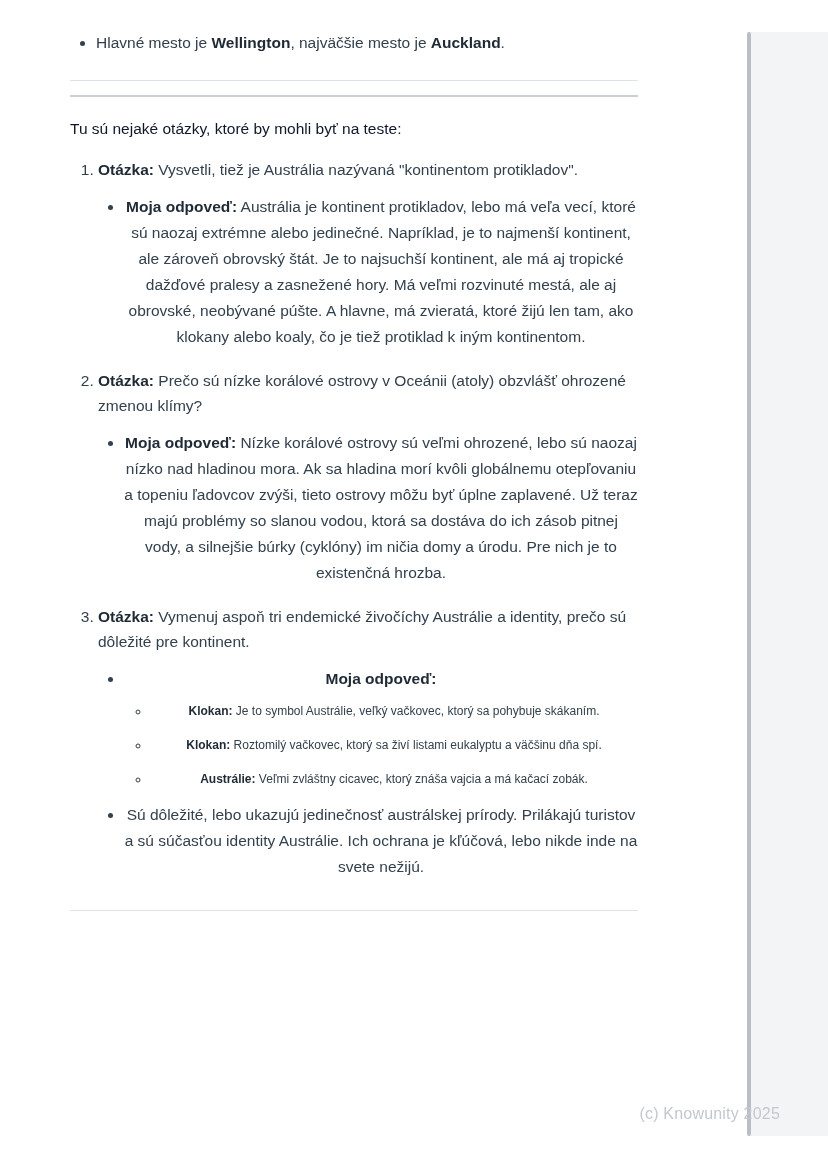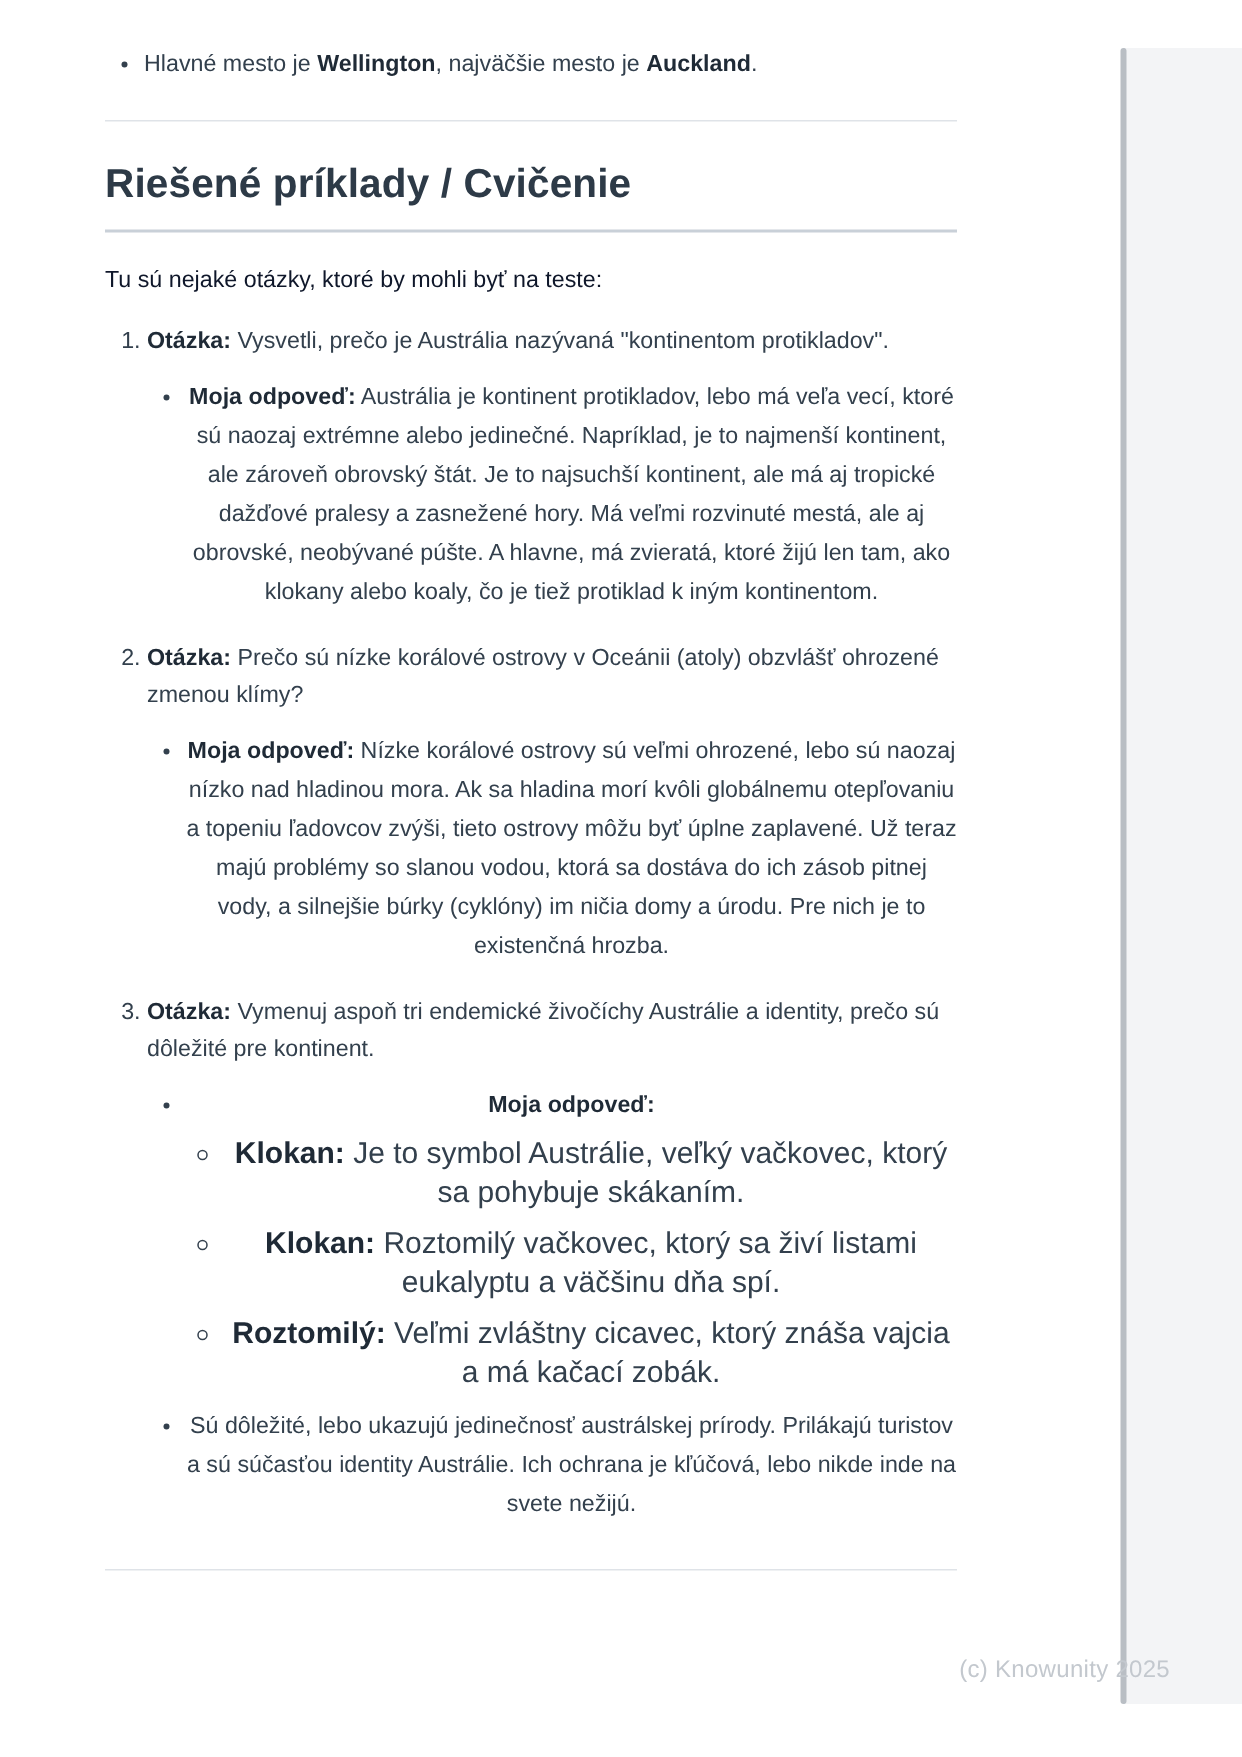--- a/index.html
+++ b/index.html
@@ -93,21 +93,21 @@
     line-height: 26px;
     margin-bottom: 10px;
     text-align: center;
   }
   ul.subsub {
     list-style: circle;
     margin: 6px 0 0 0;
     padding-left: 26px;
   }
   ul.subsub > li {
-    font-size: 20px;
+    font-size: 12px;
     line-height: 26px;
     margin-bottom: 8px;
   }
   hr.bottom-rule {
     border: none;
     border-top: 1px solid #dfe3e8;
     margin: 30px 0 0 0;
     width: 568px;
   }
   
@@ -144,50 +144,49 @@
 <div class="page">
 
   <div class="content">
 
     <ul class="top-list">
       <li><span>Hlavné mesto je </span><b>Wellington</b><span>, najväčšie mesto je </span><b>Auckland</b><span>.</span></li>
     </ul>
 
     <hr class="rule">
 
-    <h1 class="section-title">Riešené príklady / Cvičenie</h1>
     <hr class="title-underline">
 
     <p class="intro">Tu sú nejaké otázky, ktoré by mohli byť na teste:</p>
 
     <ol class="qlist">
 
       <li>
-        <span class="qtext"><b>Otázka:</b><span> Vysvetli, prečo je Austrália nazývaná "kontinentom protikladov".</span></span>
+        <span class="qtext"><b>Otázka:</b><span> Vysvetli, tiež je Austrália nazývaná "kontinentom protikladov".</span></span>
         <ul class="sub">
           <li><b>Moja odpoveď:</b><span> Austrália je kontinent protikladov, lebo má veľa vecí, ktoré sú naozaj extrémne alebo jedinečné. Napríklad, je to najmenší kontinent, ale zároveň obrovský štát. Je to najsuchší kontinent, ale má aj tropické dažďové pralesy a zasnežené hory. Má veľmi rozvinuté mestá, ale aj obrovské, neobývané púšte. A hlavne, má zvieratá, ktoré žijú len tam, ako klokany alebo koaly, čo je tiež protiklad k iným kontinentom.</span></li>
         </ul>
       </li>
 
       <li class="justify">
         <span class="qtext"><b>Otázka:</b><span> Prečo sú nízke korálové ostrovy v Oceánii (atoly) obzvlášť ohrozené zmenou klímy?</span></span>
         <ul class="sub">
           <li><b>Moja odpoveď:</b><span> Nízke korálové ostrovy sú veľmi ohrozené, lebo sú naozaj nízko nad hladinou mora. Ak sa hladina morí kvôli globálnemu otepľovaniu a topeniu ľadovcov zvýši, tieto ostrovy môžu byť úplne zaplavené. Už teraz majú problémy so slanou vodou, ktorá sa dostáva do ich zásob pitnej vody, a silnejšie búrky (cyklóny) im ničia domy a úrodu. Pre nich je to existenčná hrozba.</span></li>
         </ul>
       </li>
 
       <li>
         <span class="qtext"><b>Otázka:</b><span> Vymenuj aspoň tri endemické živočíchy Austrálie a identity, prečo sú dôležité pre kontinent.</span></span>
         <ul class="sub">
           <li>
             <b>Moja odpoveď:</b>
             <ul class="subsub">
               <li><b>Klokan:</b><span> Je to symbol Austrálie, veľký vačkovec, ktorý sa pohybuje skákaním.</span></li>
               <li><b>Klokan:</b><span> Roztomilý vačkovec, ktorý sa živí listami eukalyptu a väčšinu dňa spí.</span></li>
-              <li><b>Roztomilý:</b><span> Veľmi zvláštny cicavec, ktorý znáša vajcia a má kačací zobák.</span></li>
+              <li><b>Austrálie:</b><span> Veľmi zvláštny cicavec, ktorý znáša vajcia a má kačací zobák.</span></li>
             </ul>
           </li>
           <li><span>Sú dôležité, lebo ukazujú jedinečnosť austrálskej prírody. Prilákajú turistov a sú súčasťou identity Austrálie. Ich ochrana je kľúčová, lebo nikde inde na svete nežijú.</span></li>
         </ul>
       </li>
 
     </ol>
 
     <hr class="bottom-rule">
   </div>

